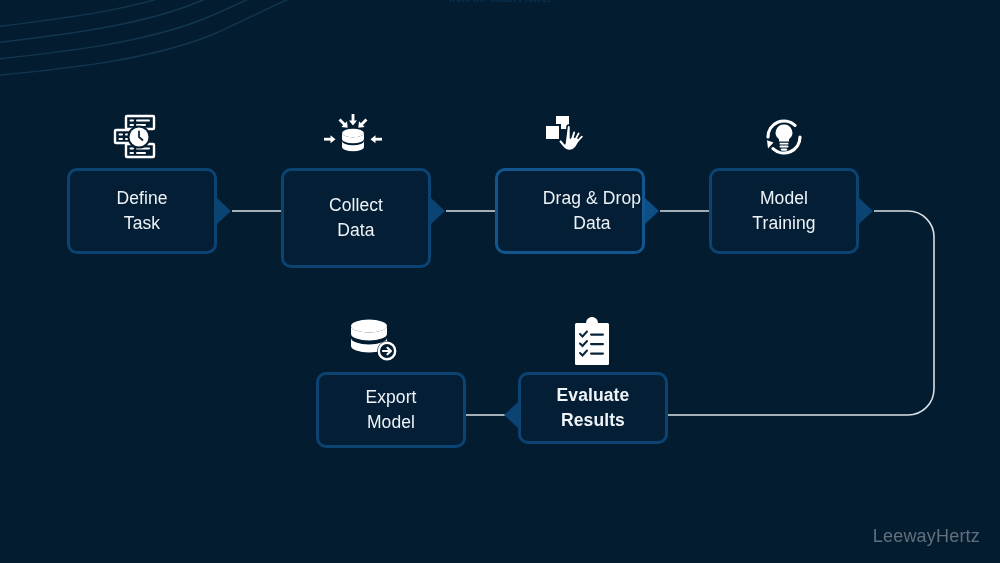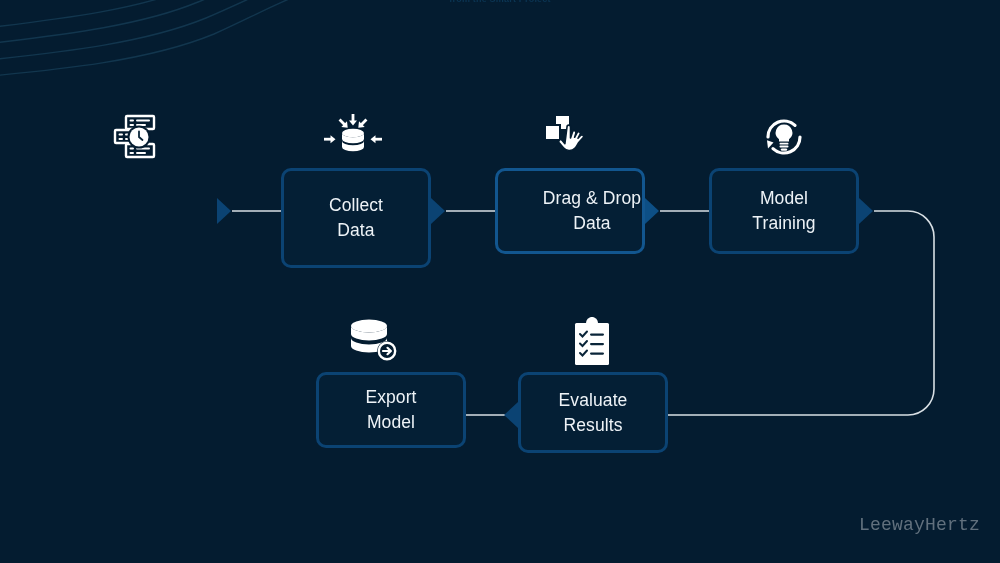--- a/index.html
+++ b/index.html
@@ -100,22 +100,22 @@
   .icon {
     position: absolute;
     z-index: 3;
     display: block;
   }
 
   
   .watermark {
     position: absolute;
     right: 20px;
-    bottom: 28px;
-    font-family: Liberation Mono, monospace;
+    bottom: 16px;
+    font-family: Liberation Sans, sans-serif;
     font-size: 18px;
     color: #61707d;
     letter-spacing: .2px;
   }
 </style>
 </head>
 <body>
 
 <div id="stage">
 
@@ -240,41 +240,45 @@
     <g fill="#ffffff">
       <ellipse cx="21" cy="9" rx="18" ry="6.5"></ellipse>
       <path d="M3 9 v8 a18 6.5 0 0 0 36 0 v-8 a18 6.5 0 0 1 -36 0 z"></path>
       <path d="M3 21 v8 a18 6.5 0 0 0 36 0 v-8 a18 6.5 0 0 1 -36 0 z"></path>
     </g>
     <circle cx="39" cy="34" r="10" fill="#041c30"></circle>
     <circle cx="39" cy="34" r="8.2" fill="none" stroke="#ffffff" stroke-width="2.4"></circle>
     <path d="M35 34 h7 M39.5 30.8 l3.4 3.2 l-3.4 3.2" stroke="#ffffff" stroke-width="2.2" fill="none" stroke-linecap="round" stroke-linejoin="round"></path>
   </svg>
 
+  <div class="node" style="left:67px; top:168px; width:150px; height:86px;">
+    <span class="node-label">Define
+Task</span>
+  </div>
   <div class="arrowhead right" style="left:217px; top:198px;"></div>
 
   <div class="node" style="left:281px; top:168px; width:150px; height:100px;">
     <span class="node-label">Collect
 Data</span>
   </div>
   <div class="arrowhead right" style="left:431px; top:198px;"></div>
 
   <div class="node highlight" style="left:495px; top:168px; width:150px; height:86px;padding-left:44px;">
     <span class="node-label">Drag &amp; Drop
 Data</span>
   </div>
   <div class="arrowhead right hl" style="left:645px; top:198px;"></div>
 
   <div class="node" style="left:709px; top:168px; width:150px; height:86px;">
     <span class="node-label">Model
 Training</span>
   </div>
   <div class="arrowhead right" style="left:859px; top:198px;"></div>
 
-  <div class="node" style="left:518px; top:372px; width:150px; height:81px;">
+  <div class="node" style="left:518px; top:372px; width:150px; height:72px;font-weight:bold;">
     <span class="node-label">Evaluate
 Results</span>
   </div>
   <div class="arrowhead left" style="left:504px; top:402px;"></div>
 
   <div class="node" style="left:316px; top:372px; width:150px; height:76px;justify-content:center;">
     <span class="node-label">Export
 Model</span>
   </div>
 

